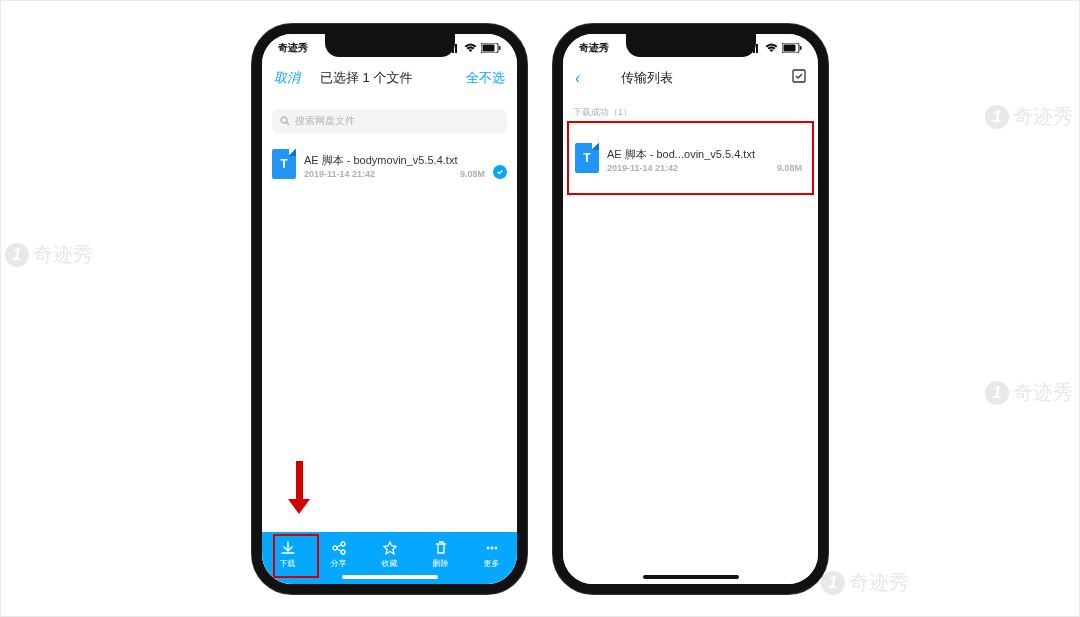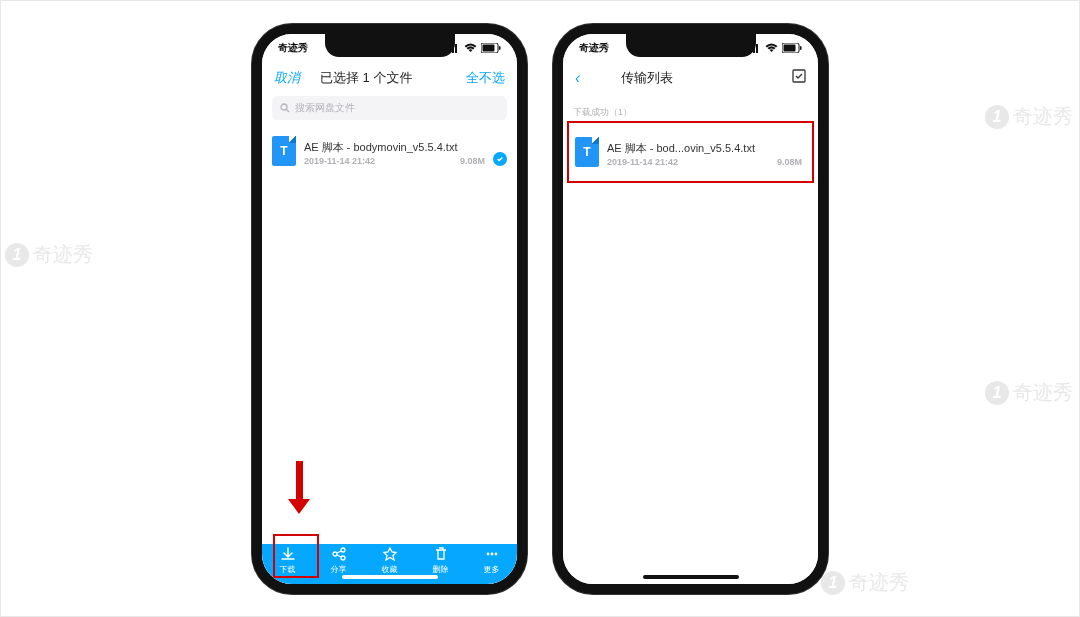--- a/index.html
+++ b/index.html
@@ -23,35 +23,35 @@
     .screen { position: absolute; inset: 0; background: #fff; display: flex; flex-direction: column; }
 
     
     .nav { margin-top: 26px; height: 36px; display: flex; align-items: center; justify-content: space-between; padding: 0 12px; font-size: 13px; }
     .nav .l, .nav .r { color: #06a7ff; min-width: 46px; }
     .nav .l { text-align: left; font-style: italic; }
     .nav .r { text-align: right; }
     .nav .c { color: #222; font-weight: 500; flex: 1; }
 
     
-    .search { margin: 0 10px 8px; background: #f4f4f6; border-radius: 6px; height: 24px; display: flex; align-items: center; padding: 0 8px; font-size: 10px; color: #b3b3b8; gap: 5px; }
+    .search { margin: 13px 10px 8px; background: #f4f4f6; border-radius: 6px; height: 24px; display: flex; align-items: center; padding: 0 8px; font-size: 10px; color: #b3b3b8; gap: 5px; }
 
     
     .file-row { display: flex; align-items: flex-end; padding: 8px 10px; gap: 8px; position: relative; }
     .f-icon { width: 24px; height: 30px; background: #2296f6; border-radius: 2px; position: relative; flex-shrink: 0; }
     .f-icon::after { content: "T"; position: absolute; top: 50%; left: 50%; transform: translate(-50%,-50%); color: #fff; font-size: 12px; font-weight: 700; }
     .f-icon::before { content: ""; position: absolute; top: 0; right: 0; width: 7px; height: 7px; background: linear-gradient(135deg,#fff 48%,#1178d0 48%); }
     .f-info { flex: 1; display: flex; flex-direction: column; overflow: hidden; }
     .f-name { font-size: 11px; color: #333; white-space: nowrap; overflow: hidden; text-overflow: ellipsis; }
     .f-meta { font-size: 9px; color: #b0b0b5; display: flex; justify-content: space-between; margin-top: 1px; font-weight: bold; }
     .ckmark { width: 14px; height: 14px; border-radius: 50%; background: #06a7ff; display: flex; align-items: center; justify-content: center; flex-shrink: 0; }
     .ckmark svg { width: 8px; height: 8px; }
 
     
-    .btm { margin-top: auto; height: 40px; background: #06a7ff; display: flex; align-items: center; justify-content: space-around; padding-bottom: 6px; }
+    .btm { margin-top: auto; height: 52px; background: #06a7ff; display: flex; align-items: center; justify-content: space-around; padding-bottom: 6px; }
     .btm-item { display: flex; flex-direction: column; align-items: center; gap: 2px; color: #fff; font-size: 8px; min-width: 42px; }
     .btm-item svg { width: 16px; height: 16px; }
     .btm .hl-box { position: absolute; bottom: 6px; left: 11px; width: 46px; height: 44px; border: 2px solid #d40000; z-index: 5; pointer-events: none; }
 
     
     .arrow { position: absolute; bottom: 70px; left: 26px; z-index: 70; pointer-events: none; }
     .arrow .stem { width: 7px; height: 38px; background: #d40000; margin: 0 auto; }
     .arrow .head { width: 0; height: 0; border-left: 11px solid transparent; border-right: 11px solid transparent; border-top: 15px solid #d40000; }
 
     
@@ -211,21 +211,21 @@
       <span class="c">传输列表</span>
       <span class="r">
         <svg width="14" height="14" viewBox="0 0 14 14">
             <rect x="1" y="1" width="12" height="12" rx="1" fill="none" stroke="#333" stroke-width="1.3"></rect>
             <path d="M4 7 L6 9 L10 5" fill="none" stroke="#333" stroke-width="1.3"></path>
           </svg>
       </span>
     </div>
     <div class="section-lbl">下载成功（1）</div>
     <div class="hl-row">
-      <div class="file-row" style="padding:14px 6px;">
+      <div class="file-row" style="padding:20px 6px;">
         <div class="f-icon"></div>
         <div class="f-info">
           <span class="f-name">AE 脚本 - bod...ovin_v5.5.4.txt</span>
           <span class="f-meta">
             <span>2019-11-14 21:42</span>
             <span class="sz">9.08M</span>
           </span>
         </div>
       </div>
     </div>

